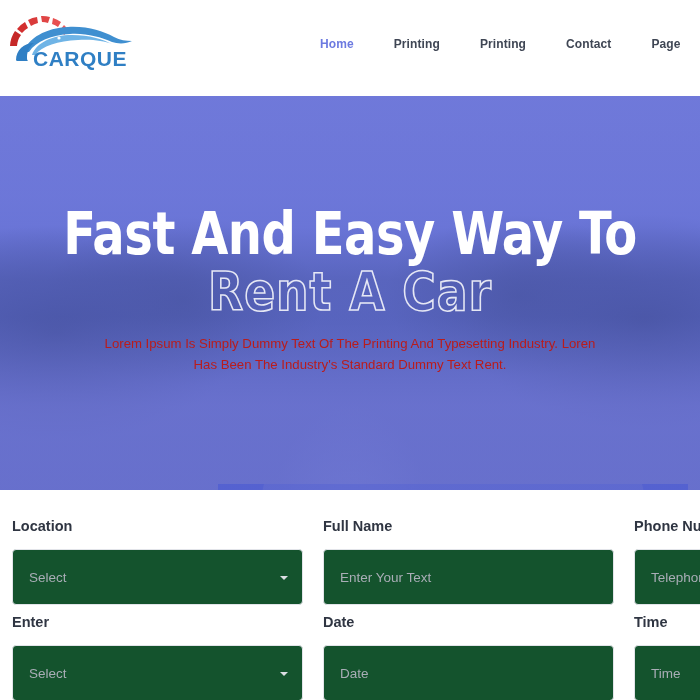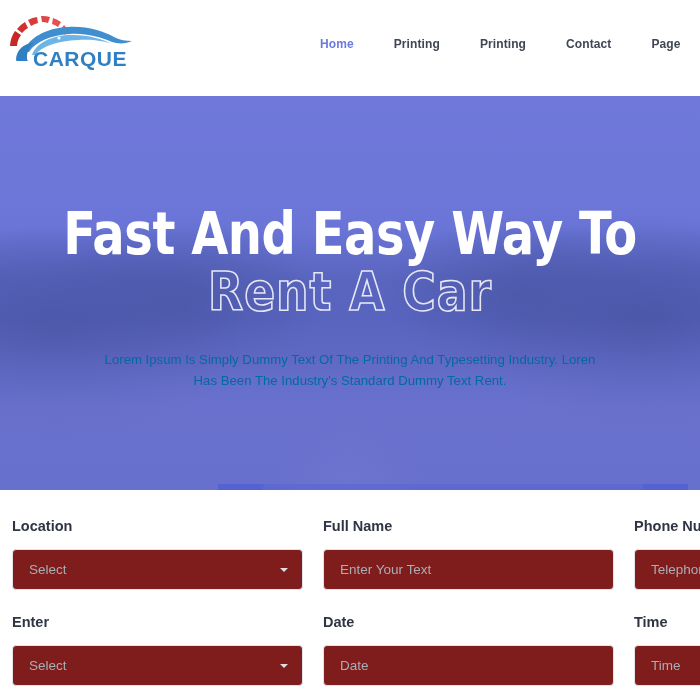--- a/index.html
+++ b/index.html
@@ -133,25 +133,25 @@
     line-height: 1;
     color: transparent;
     -webkit-text-stroke: 1.6px rgba(255,255,255,0.85);
     letter-spacing: 1px;
     transform: scaleX(0.94);
     white-space: nowrap;
   }
 
   .hero-sub {
     position: absolute;
-    top: 269px;
+    top: 253px;
     left: 0; right: 0;
     font-size: 13.2px;
     line-height: 1.62;
-    color: #0369a1;
+    color: #b91c1c;
     padding: 0 6px;
     white-space: nowrap;
   }
   .hero-sub span { display: block; }
 
   
   .form-section {
     position: absolute;
     top: 490px; left: 0;
     width: 700px;
@@ -178,24 +178,24 @@
   .field-label {
     font-size: 14.5px;
     color: #2f3542;
     margin-bottom: 15px;
     white-space: nowrap;
     font-weight: bold;
   }
 
   .field-control {
     position: relative;
-    height: 41px;
+    height: 56px;
     border: 1px solid #e2e4e9;
     border-radius: 4px;
-    background: #7f1d1d;
+    background: #14532d;
     display: flex;
     align-items: center;
     padding: 0 16px;
     font-size: 13.5px;
     color: #a9adb6;
     cursor: text;
   }
   .field-control.select { cursor: pointer; }
 
   .caret {

